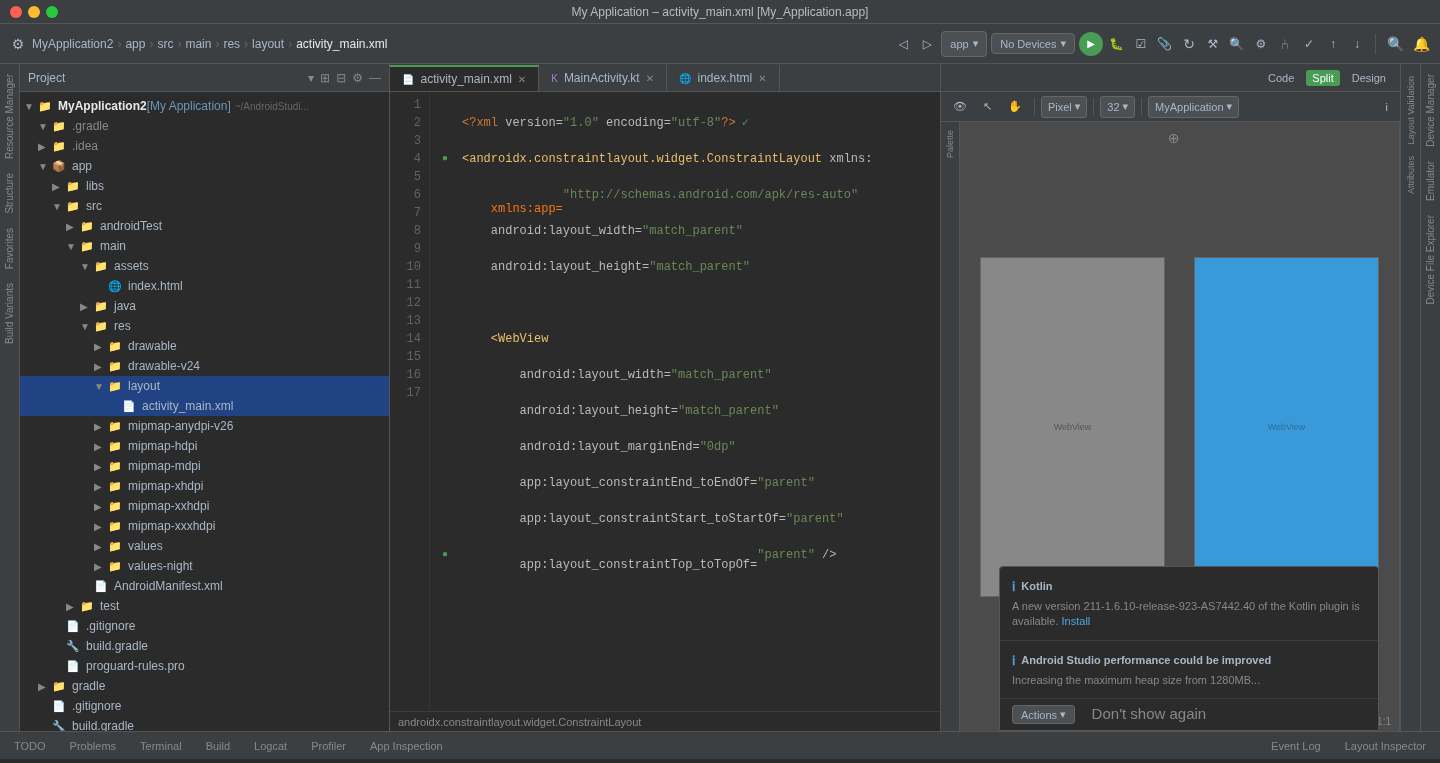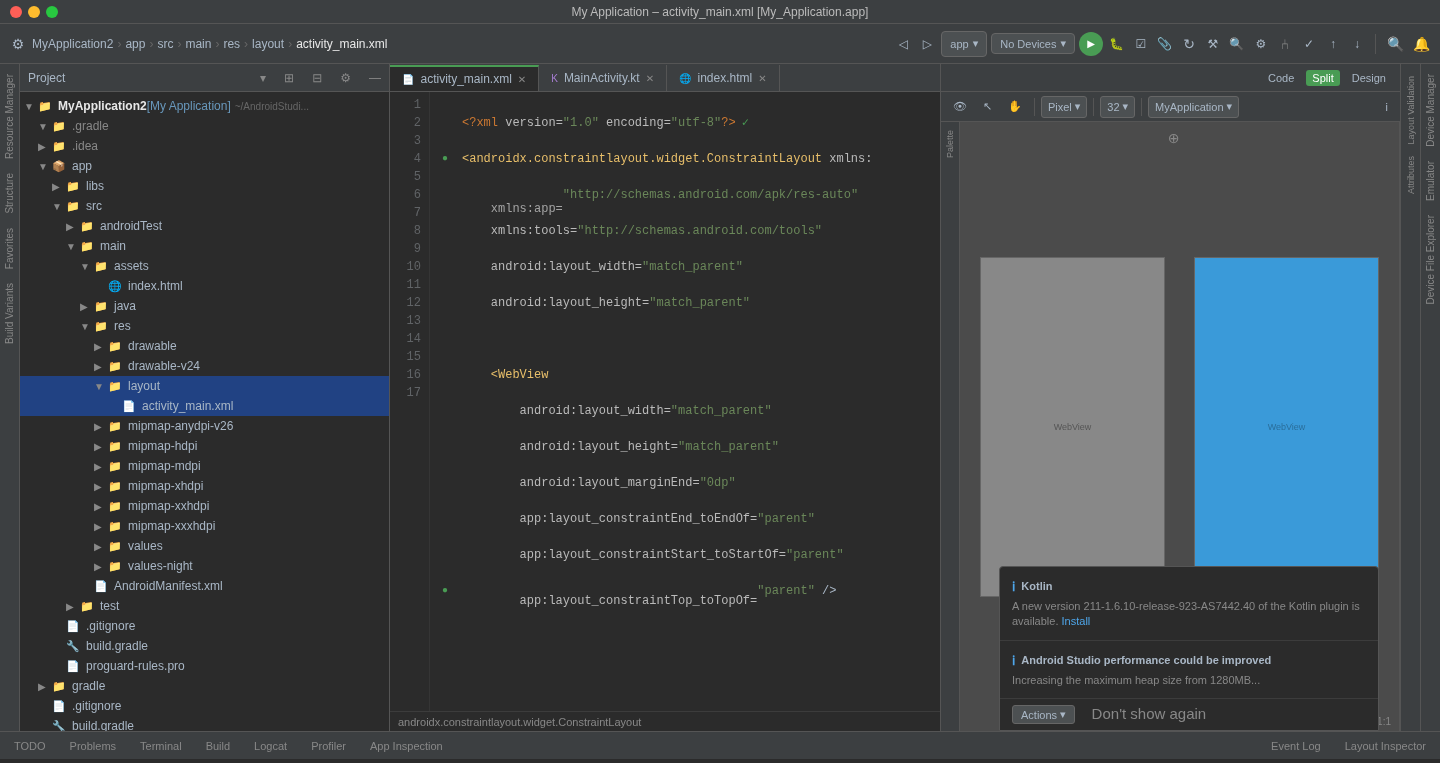--- a/index.html
+++ b/index.html
@@ -156,21 +156,21 @@
       border-right: 1px solid #555;
       display: flex;
       flex-direction: column;
     }
     #project-header {
       height: 28px;
       background: #3c3f41;
       display: flex;
       align-items: center;
       padding: 0 8px;
-      gap: 18px;
+      gap: 6px;
       border-bottom: 1px solid #555;
     }
     .panel-title {
       font-size: 12px;
       color: #a9b7c6;
       font-weight: 500;
       flex: 1;
     }
     .panel-icon { cursor: pointer; color: #888; font-size: 12px; }
     #project-tree {
@@ -865,22 +865,21 @@
         <div>12</div>
         <div>13</div>
         <div>14</div>
         <div>15</div>
         <div>16</div>
         <div>17</div>
       </div>
       <div id="code-content">
 <div class="line"><span style="color:#888; width:20px; display:inline-block; font-size:10px;"></span><span style="color:#cc7832;">&lt;?xml </span><span style="color:#bababa;">version=</span><span style="color:#6a8759;">"1.0"</span><span style="color:#bababa;"> encoding=</span><span style="color:#6a8759;">"utf-8"</span><span style="color:#cc7832;">?&gt;</span><span style="color:#499c54; margin-left:6px;">✓</span></div>
 <div class="line"><span style="color:#499c54; width:20px; display:inline-block; font-size:10px; cursor:pointer;">●</span><span style="color:#e8bf6a;">&lt;androidx.constraintlayout.widget.ConstraintLayout</span><span style="color:#bababa;"> xmlns:</span></div>
-<div class="line"><span style="color:#888; width:20px; display:inline-block;"></span><span style="color:#888;">    </span><span style="color:#a3a3a3;margin-top:28px;">xmlns:app=</span><span style="color:#6a8759;">"http://schemas.android.com/apk/res-auto"</span></div>
-<div class="line"><span style="color:#888; width:20px; display:inline-block;"></span><span style="color:#888;">    </span><span style="color:#bababa;">xmlns:tools=</span><span style="color:#6a8759;">"http://schemas.android.com/tools"</span></div>
+<div class="line"><span style="color:#888; width:20px; display:inline-block;"></span><span style="color:#888;">    </span><span style="color:#f97316;margin-top:28px;">xmlns:app=</span><span style="color:#6a8759;">"http://schemas.android.com/apk/res-auto"</span></div>
 <div class="line"><span style="color:#888; width:20px; display:inline-block;"></span><span style="color:#888;">    </span><span style="color:#bababa;">android:layout_width=</span><span style="color:#6a8759;">"match_parent"</span></div>
 <div class="line"><span style="color:#888; width:20px; display:inline-block;"></span><span style="color:#888;">    </span><span style="color:#bababa;">android:layout_height=</span><span style="color:#6a8759;">"match_parent"</span></div>
 <div class="line"><span style="color:#888; width:20px; display:inline-block;"></span></div>
 <div class="line"><span style="color:#888; width:20px; display:inline-block;"></span><span style="color:#888;">    </span><span style="color:#e8bf6a;">&lt;WebView</span></div>
 <div class="line"><span style="color:#888; width:20px; display:inline-block;"></span><span style="color:#888;">        </span><span style="color:#bababa;">android:layout_width=</span><span style="color:#6a8759;">"match_parent"</span></div>
 <div class="line"><span style="color:#888; width:20px; display:inline-block;"></span><span style="color:#888;">        </span><span style="color:#bababa;">android:layout_height=</span><span style="color:#6a8759;">"match_parent"</span></div>
 <div class="line"><span style="color:#888; width:20px; display:inline-block;"></span><span style="color:#888;">        </span><span style="color:#bababa;">android:layout_marginEnd=</span><span style="color:#6a8759;">"0dp"</span></div>
 <div class="line"><span style="color:#888; width:20px; display:inline-block;"></span><span style="color:#888;">        </span><span style="color:#bababa;">app:layout_constraintEnd_toEndOf=</span><span style="color:#6a8759;">"parent"</span></div>
 <div class="line"><span style="color:#888; width:20px; display:inline-block;"></span><span style="color:#888;">        </span><span style="color:#bababa;">app:layout_constraintStart_toStartOf=</span><span style="color:#6a8759;">"parent"</span></div>
 <div class="line"><span style="color:#499c54; width:20px; display:inline-block; font-size:10px; cursor:pointer;">●</span><span style="color:#888;">        </span><span style="color:#bababa;margin-top:20px;">app:layout_constraintTop_toTopOf=</span><span style="color:#6a8759;">"parent"</span><span style="color:#a9b7c6;"> /&gt;</span></div>

